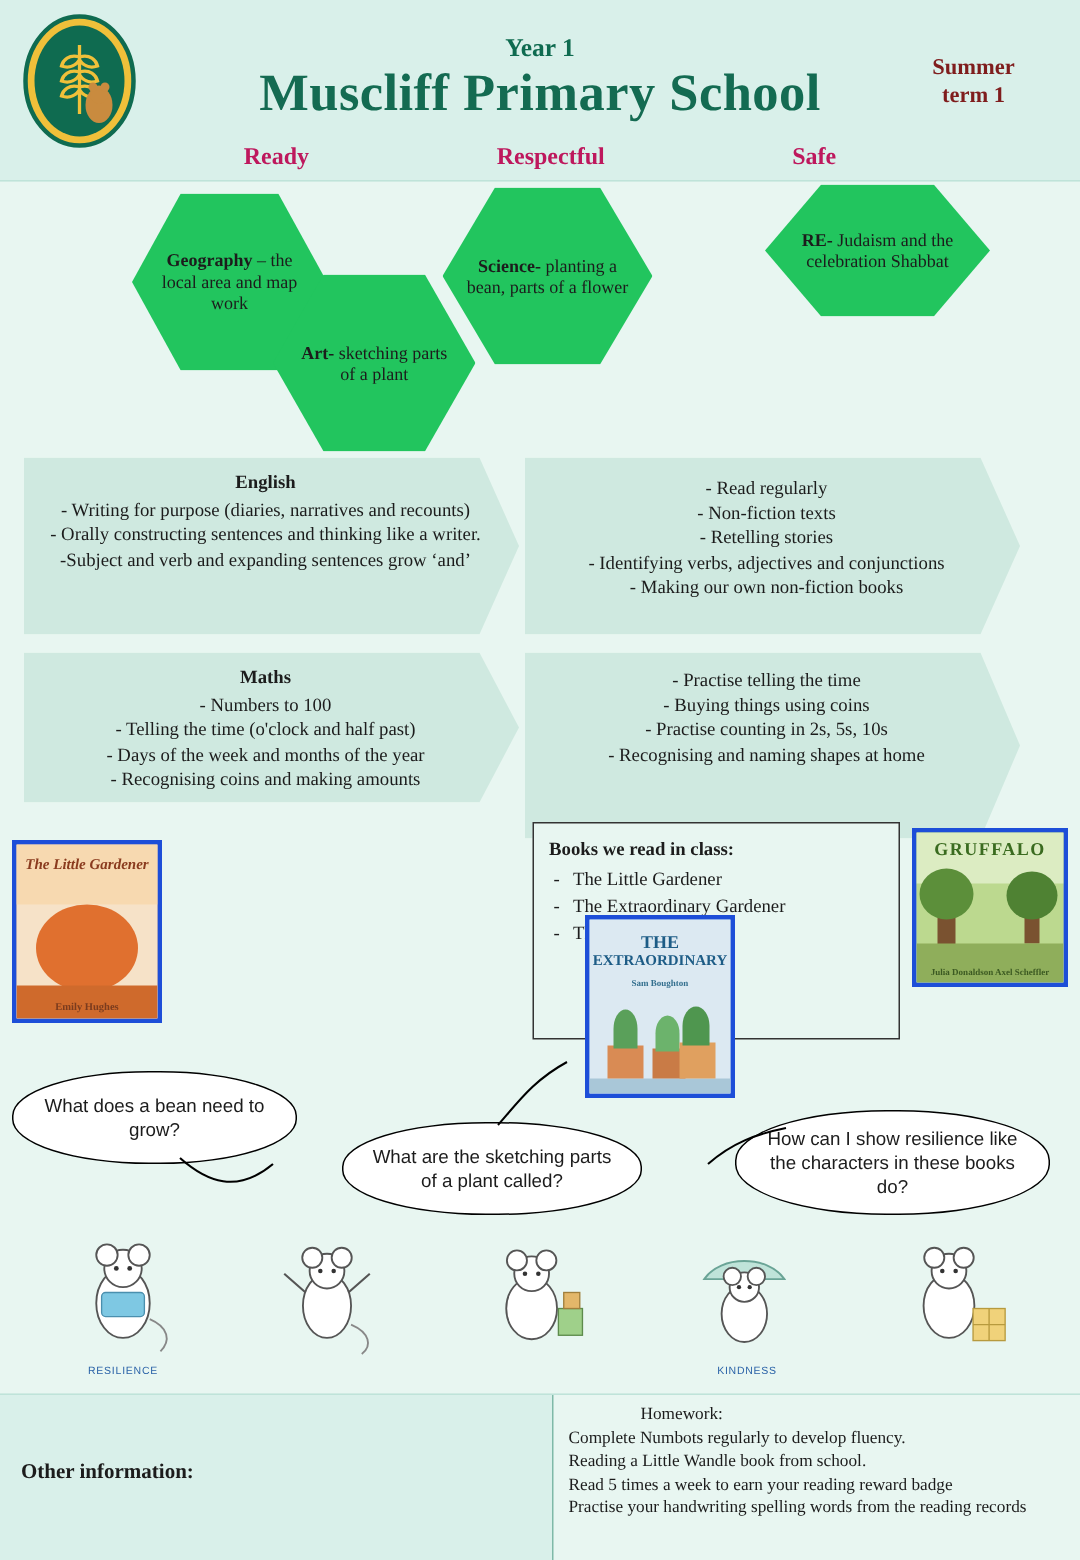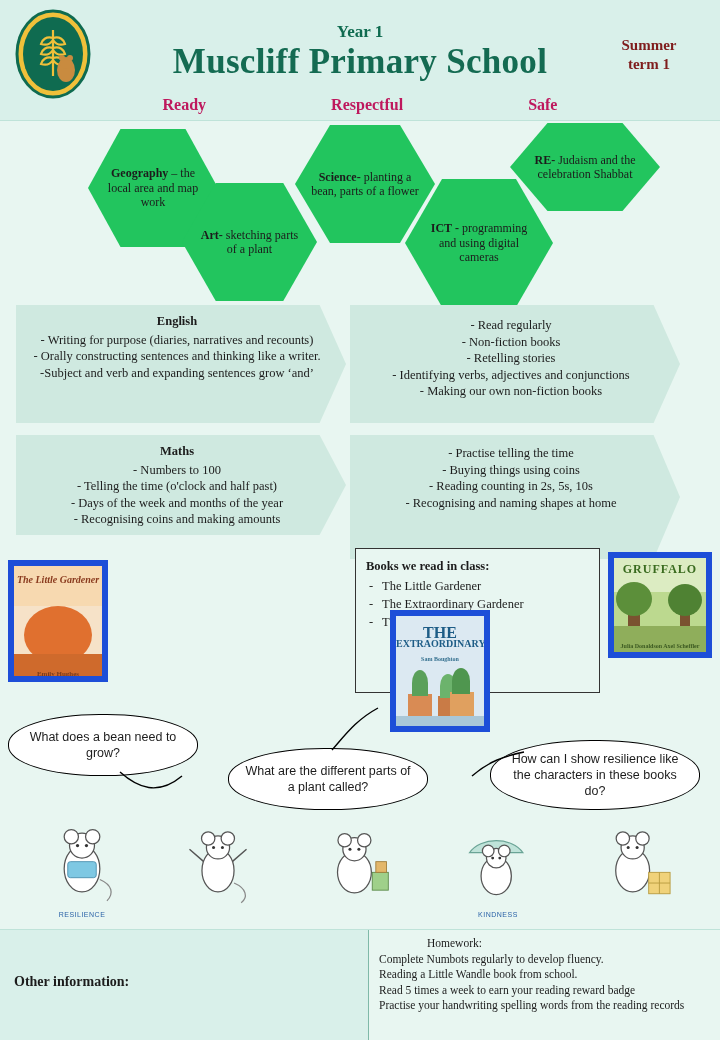--- a/index.html
+++ b/index.html
@@ -150,21 +150,21 @@
   .book-box ul { margin: 0; padding: 0; list-style: none; }
   .book-box li { padding-left: 16px; position: relative; }
   .book-box li:before { content: "-"; position: absolute; left: 3px; }
   .bb-home  { left: 110px; top: 0; width: 245px; height: 145px; }
   .bb-class { left: 355px; top: 0; width: 245px; height: 145px; }
 
   .cover {
     position: absolute;
     box-sizing: border-box;
     overflow: hidden;
-    border: 6px solid #1d4ed8;
+    border: 3px solid #1d4ed8;
   }
   .cover-little   { left: 8px;   top: 12px;  width: 100px; height: 122px; background: #f3c9a0; }
   .cover-gruffalo { left: 608px; top: 4px;   width: 104px; height: 106px; background: #cfe6a8; }
   .cover-extra    { left: 390px; top: 62px;  width: 100px; height: 122px; background: #cfe2ee; }
 
   .cover .c-title {
     position: absolute;
     left: 0; right: 0;
     text-align: center;
     font-family: "Liberation Serif", serif;
@@ -185,21 +185,21 @@
   .gr-title{ top:4px; font-size:12px; color:#3a6b1f; letter-spacing:1px;}
   .gr-tree1{ position:absolute; left:14px; top:30px; width:12px; height:46px; background:#7a5230;}
   .gr-tree1c{ position:absolute; left:2px; top:24px; width:36px; height:34px; background:#5c8f3a; border-radius:50%;}
   .gr-tree2{ position:absolute; right:16px; top:32px; width:10px; height:42px; background:#7a5230;}
   .gr-tree2c{ position:absolute; right:4px; top:26px; width:34px; height:32px; background:#4f8233; border-radius:50%;}
   .gr-ground{ position:absolute; left:0; right:0; bottom:0; height:26px; background:#8fae5b;}
   .gr-sub{ bottom:3px; font-size:6px; color:#3c5a22;}
 
   
   .eg-bg{ position:absolute; inset:0; background:#dce9f2;}
-  .eg-title{ top:8px; font-size:16px; color:#1d5c86;}
+  .eg-title{ top:8px; font-size:12px; color:#1d5c86;}
   .eg-title2{ top:22px; font-size:10px; color:#1d5c86;}
   .eg-author{ top:40px; font-size:6px; color:#35708f;}
   .eg-pot1{ position:absolute; left:12px; bottom:10px; width:24px; height:22px; background:#d98b54;}
   .eg-pot2{ position:absolute; left:42px; bottom:10px; width:22px; height:20px; background:#c97b46;}
   .eg-pot3{ position:absolute; right:10px; bottom:10px; width:24px; height:24px; background:#e0a05f;}
   .eg-leaf1{ position:absolute; left:16px; bottom:30px; width:16px; height:26px; background:#5aa05a; border-radius:50% 50% 0 0;}
   .eg-leaf2{ position:absolute; left:44px; bottom:28px; width:16px; height:24px; background:#6cb36c; border-radius:50% 50% 0 0;}
   .eg-leaf3{ position:absolute; right:14px; bottom:32px; width:18px; height:26px; background:#4f964f; border-radius:50% 50% 0 0;}
   .eg-ground{ position:absolute; left:0; right:0; bottom:0; height:10px; background:#a9c7d8;}
 
@@ -321,62 +321,58 @@
       <span>– the local area and map work</span></div>
   </div>
   <div class="hex hex-art">
     <div><b>Art-</b>
       <span>sketching parts of a plant</span></div>
   </div>
   <div class="hex hex-science">
     <div><b>Science-</b>
       <span>planting a bean, parts of a flower</span></div>
   </div>
-  <div class="hex hex-ict">
-    <div><b>ICT -</b>
-      <span>programming and using digital cameras</span></div>
-  </div>
   <div class="hex hex-re">
     <div><b>RE-</b>
       <span>Judaism and the celebration Shabbat</span></div>
   </div>
 </div>
 
 <div class="arrow-block ab-english">
   <div>
     <span class="subject">English</span>
     <div>- Writing for purpose (diaries, narratives and recounts)</div>
     <div>- Orally constructing sentences and thinking like a writer.</div>
     <div>-Subject and verb and expanding sentences grow ‘and’</div>
   </div>
 </div>
 <div class="arrow-block ab-english-r">
   <div>
     <div>- Read regularly</div>
-    <div>- Non-fiction books</div>
+    <div>- Non-fiction texts</div>
     <div>- Retelling stories</div>
     <div>- Identifying verbs, adjectives and conjunctions</div>
     <div>- Making our own non-fiction books</div>
   </div>
 </div>
 
 <div class="arrow-block ab-maths">
   <div>
     <span class="subject">Maths</span>
     <div>-  Numbers to 100</div>
     <div>-  Telling the time (o'clock and half past)</div>
     <div>-  Days of the week and months of the year</div>
     <div>-  Recognising coins and making amounts</div>
   </div>
 </div>
 <div class="arrow-block ab-maths-r">
   <div>
     <div>-  Practise telling the time</div>
     <div>-  Buying things using coins</div>
-    <div>-  Reading counting in 2s, 5s, 10s</div>
+    <div>-  Practise counting in 2s, 5s, 10s</div>
     <div>-  Recognising and naming shapes at home</div>
   </div>
 </div>
 
 <div class="books-wrap">
 
   <div class="cover cover-little">
     <div class="lg-bg"></div>
     <div class="lg-sky"></div>
     <div class="lg-flower"></div>
@@ -423,21 +419,21 @@
 </div>
 
 <div class="bubbles">
   <div class="bubble b1">What does a bean need to grow?</div>
   <div class="tail" style="left:118px; top:70px;">
     <svg width="70" height="40">
         <path d="M2 2 C20 18 40 26 64 6" stroke="#000" fill="none" stroke-width="1.4"></path>
       </svg>
   </div>
 
-  <div class="bubble b2">What are the different parts of a plant called?</div>
+  <div class="bubble b2">What are the sketching parts of a plant called?</div>
   <div class="tail" style="left:318px; top:6px;">
     <svg width="70" height="46">
         <path d="M60 2 C38 14 28 28 14 44" stroke="#000" fill="none" stroke-width="1.4"></path>
       </svg>
   </div>
 
   <div class="bubble b3">How can I show resilience like the characters in these books do?</div>
   <div class="tail" style="left:470px; top:46px;">
     <svg width="60" height="36">
         <path d="M2 30 C18 16 34 10 54 6" stroke="#000" fill="none" stroke-width="1.4"></path>

